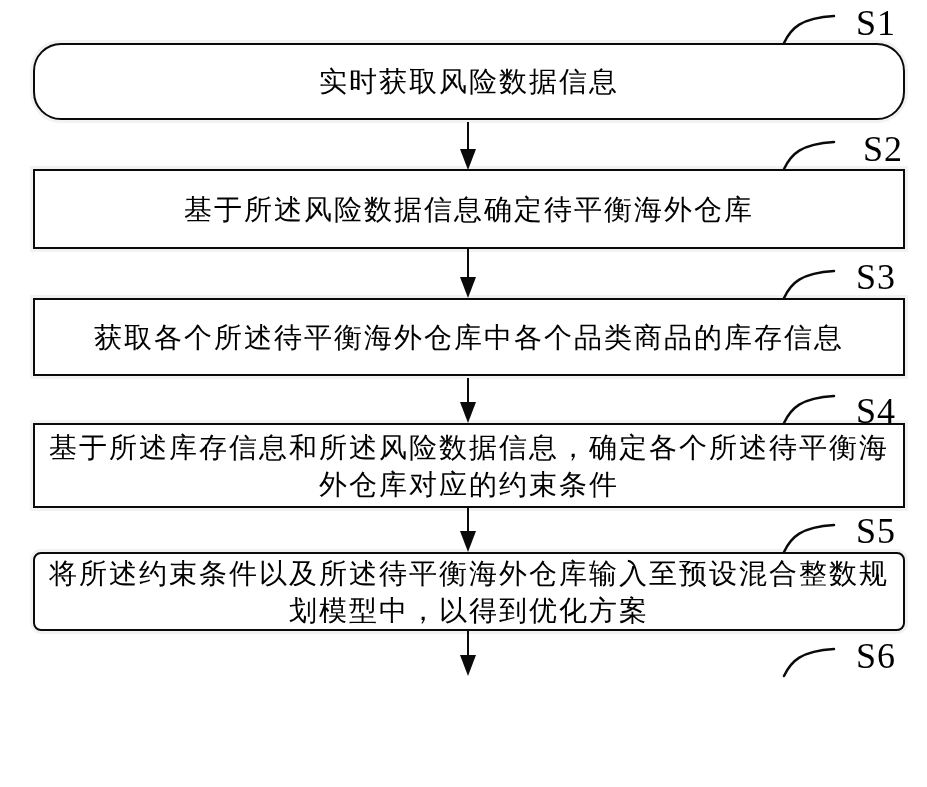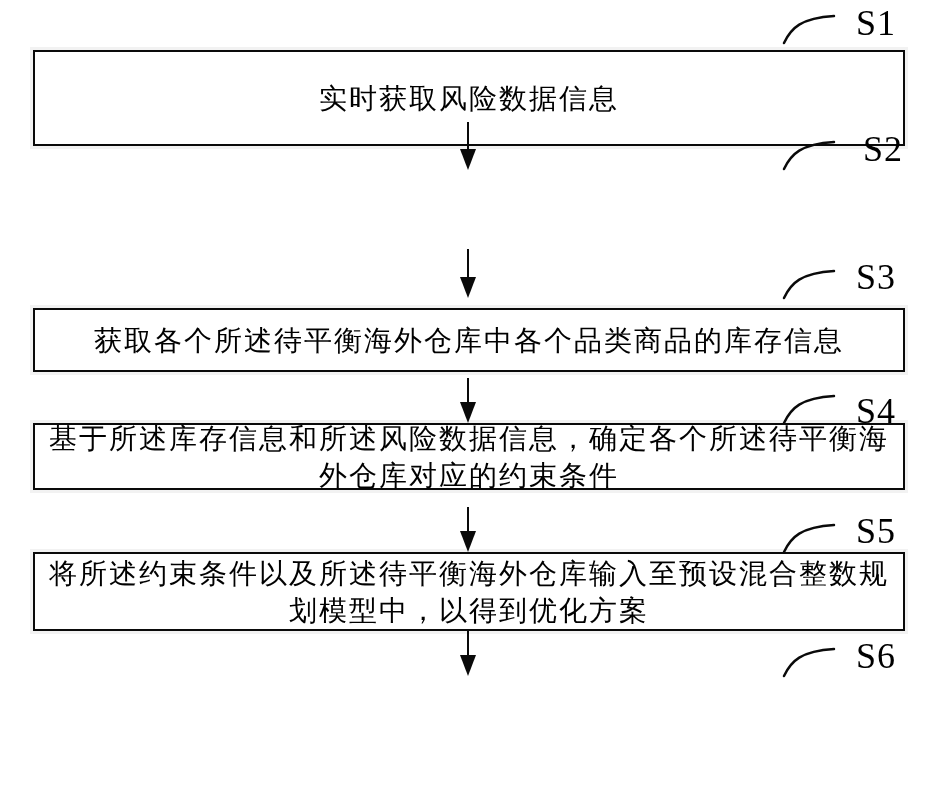--- a/index.html
+++ b/index.html
@@ -17,25 +17,25 @@
     left: 33px;
     width: 872px;
     box-sizing: border-box;
     border: 2px solid #0a0a0a;
     background: #ffffff;
     display: flex;
     align-items: center;
     justify-content: center;
     box-shadow: 0 0 0 3px rgba(0,0,0,0.05);
   }
-  .b1 { top: 50px;  height: 96px; }
+  .b1 { top: 43px;  height: 77px; border-radius: 28px; }
   .b2 { top: 169px; height: 80px; }
-  .b3 { top: 308px; height: 64px; }
-  .b4 { top: 423px; height: 67px; }
-  .b5 { top: 552px; height: 79px; }
+  .b3 { top: 298px; height: 78px; }
+  .b4 { top: 423px; height: 85px; }
+  .b5 { top: 552px; height: 79px; border-radius: 8px; }
   .b6 { top: 676px; height: 82px; }
   .box-text {
     font-size: 28px;
     line-height: 37px;
     letter-spacing: 2px;
     text-align: center;
     white-space: pre-line;
     padding: 0 6px;
   }
   .flow-arrow {
@@ -100,20 +100,23 @@
 
   <div class="step-box b1">
     <div class="box-text">实时获取风险数据信息</div>
   </div>
   <svg class="leader l1" viewBox="0 0 58 34">
     <path d="M4 32 C 11 17, 21 7, 54 5"></path>
   </svg>
   <div class="step-label t1">S1</div>
   <div class="flow-arrow a1"></div>
 
+  <div class="step-box b2">
+    <div class="box-text">基于所述风险数据信息确定待平衡海外仓库</div>
+  </div>
   <svg class="leader l2" viewBox="0 0 58 34">
     <path d="M4 32 C 11 17, 21 7, 54 5"></path>
   </svg>
   <div class="step-label t2">S2</div>
   <div class="flow-arrow a2"></div>
 
   <div class="step-box b3">
     <div class="box-text">获取各个所述待平衡海外仓库中各个品类商品的库存信息</div>
   </div>
   <svg class="leader l3" viewBox="0 0 58 34">

